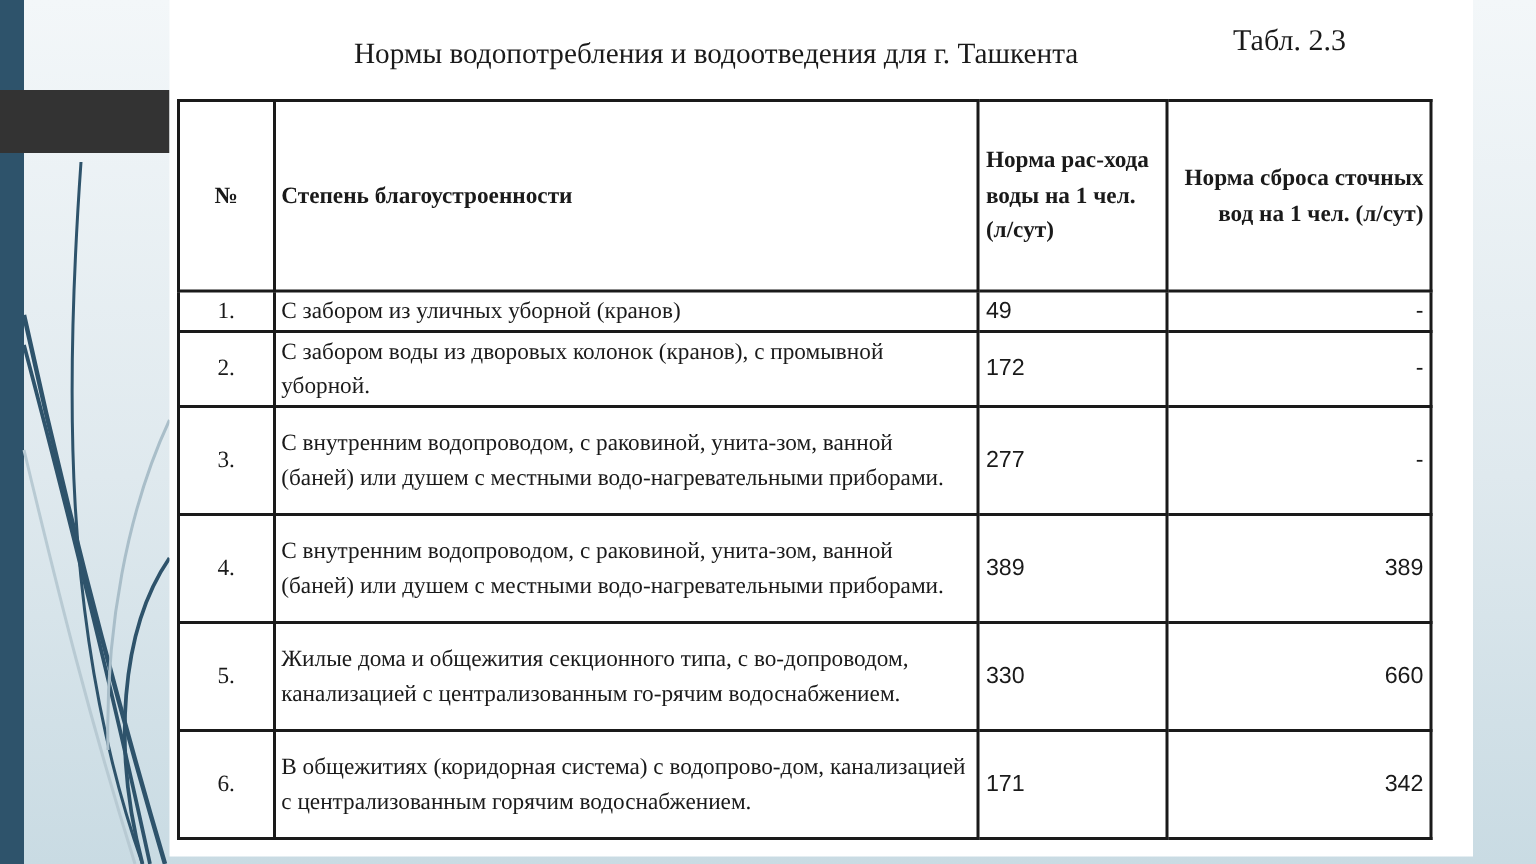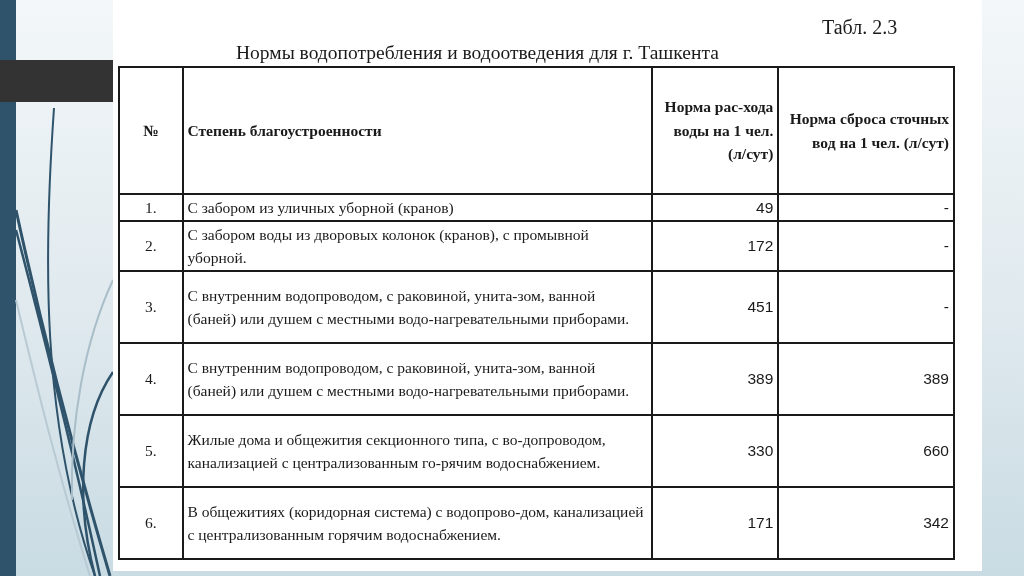--- a/index.html
+++ b/index.html
@@ -17,34 +17,34 @@
   .deco {
     position:absolute; left:0; top:0; width:120px; height:576px;
   }
   .slide {
     position:absolute; left:113px; top:0; width:869px; height:571px; background:#ffffff;
   }
   .tab-label {
     position:absolute; left:822px; top:16px; font-size:20px; color:#1a1a1a;
   }
   .title {
-    position:absolute; left:236px; top:42px; font-size:19.5px; color:#1a1a1a; white-space:nowrap;
+    position:absolute; left:236px; top:26px; font-size:19.5px; color:#1a1a1a; white-space:nowrap;
   }
   table.norms {
     position:absolute; left:118px; top:66px; width:837px;
     border-collapse:collapse; color:#1a1a1a;
   }
   table.norms td, table.norms th {
     border:2px solid #1a1a1a; padding:0 4px; vertical-align:middle;
     font-size:15.5px; line-height:23.5px;
   }
   table.norms th { font-weight:bold; }
   .c-no { width:54px; text-align:center; }
   .c-desc { width:464px; text-align:left;margin-top:28px; }
-  .c-n1 { width:117px; text-align:right; }
+  .c-n1 { width:117px; text-align:left; }
   .c-n2 { width:167px; text-align:right; }
   th.c-desc { font-size:15.5px; }
   th.c-n1, th.c-n2 { line-height:23px; padding:0 6px; }
   tr.hdr { height:127px; }
   tr.r1 { height:27px; }
   tr.r2 { height:50px; }
   tr.r3, tr.r4, tr.r5, tr.r6 { height:72px; }
   td.num { font-family: Liberation Sans, sans-serif; font-size:14.5px; }
 </style>
 </head>
@@ -84,21 +84,21 @@
   </tr>
   <tr class="r2">
     <td class="c-no">2.</td>
     <td class="c-desc">С забором воды из дворовых колонок (кранов), с промывной уборной.</td>
     <td class="c-n1 num">172</td>
     <td class="c-n2 num">-</td>
   </tr>
   <tr class="r3">
     <td class="c-no">3.</td>
     <td class="c-desc">С внутренним водопроводом, с раковиной, унита-зом, ванной (баней) или душем с местными водо-нагревательными приборами.</td>
-    <td class="c-n1 num">451</td>
+    <td class="c-n1 num">277</td>
     <td class="c-n2 num">-</td>
   </tr>
   <tr class="r4">
     <td class="c-no">4.</td>
     <td class="c-desc">С внутренним водопроводом, с раковиной, унита-зом, ванной (баней) или душем с местными водо-нагревательными приборами.</td>
     <td class="c-n1 num">389</td>
     <td class="c-n2 num">389</td>
   </tr>
   <tr class="r5">
     <td class="c-no">5.</td>

